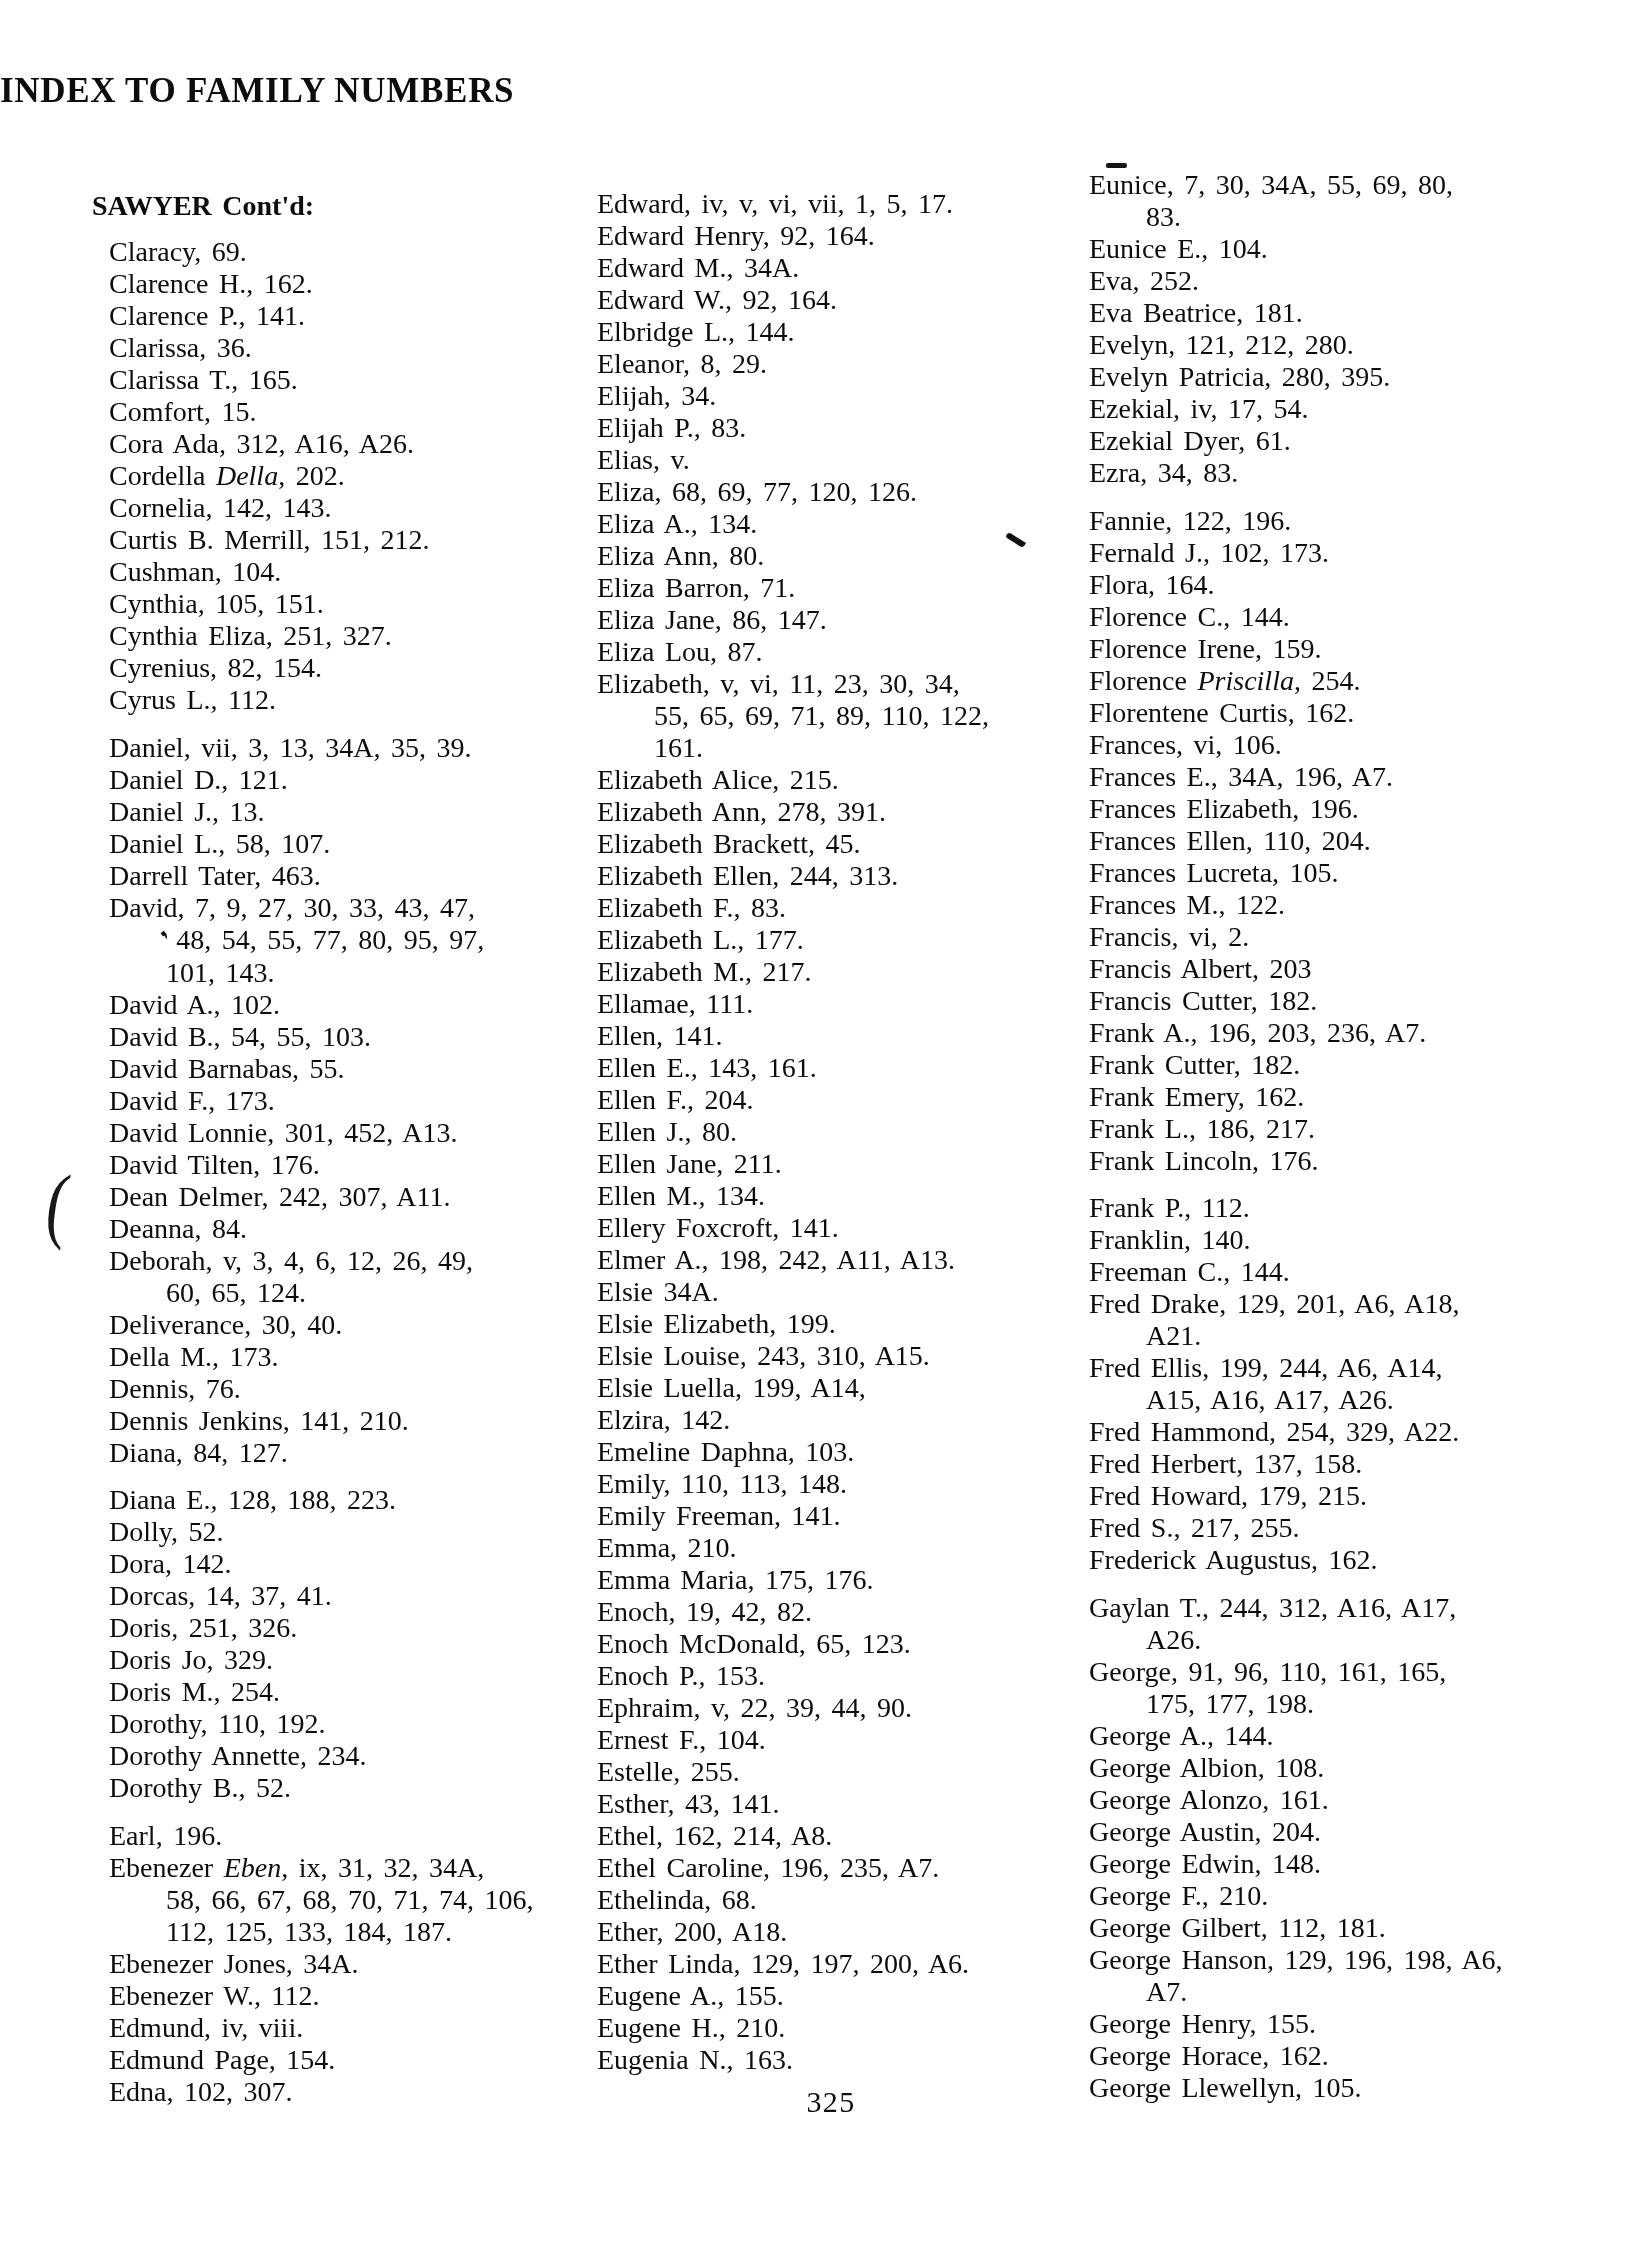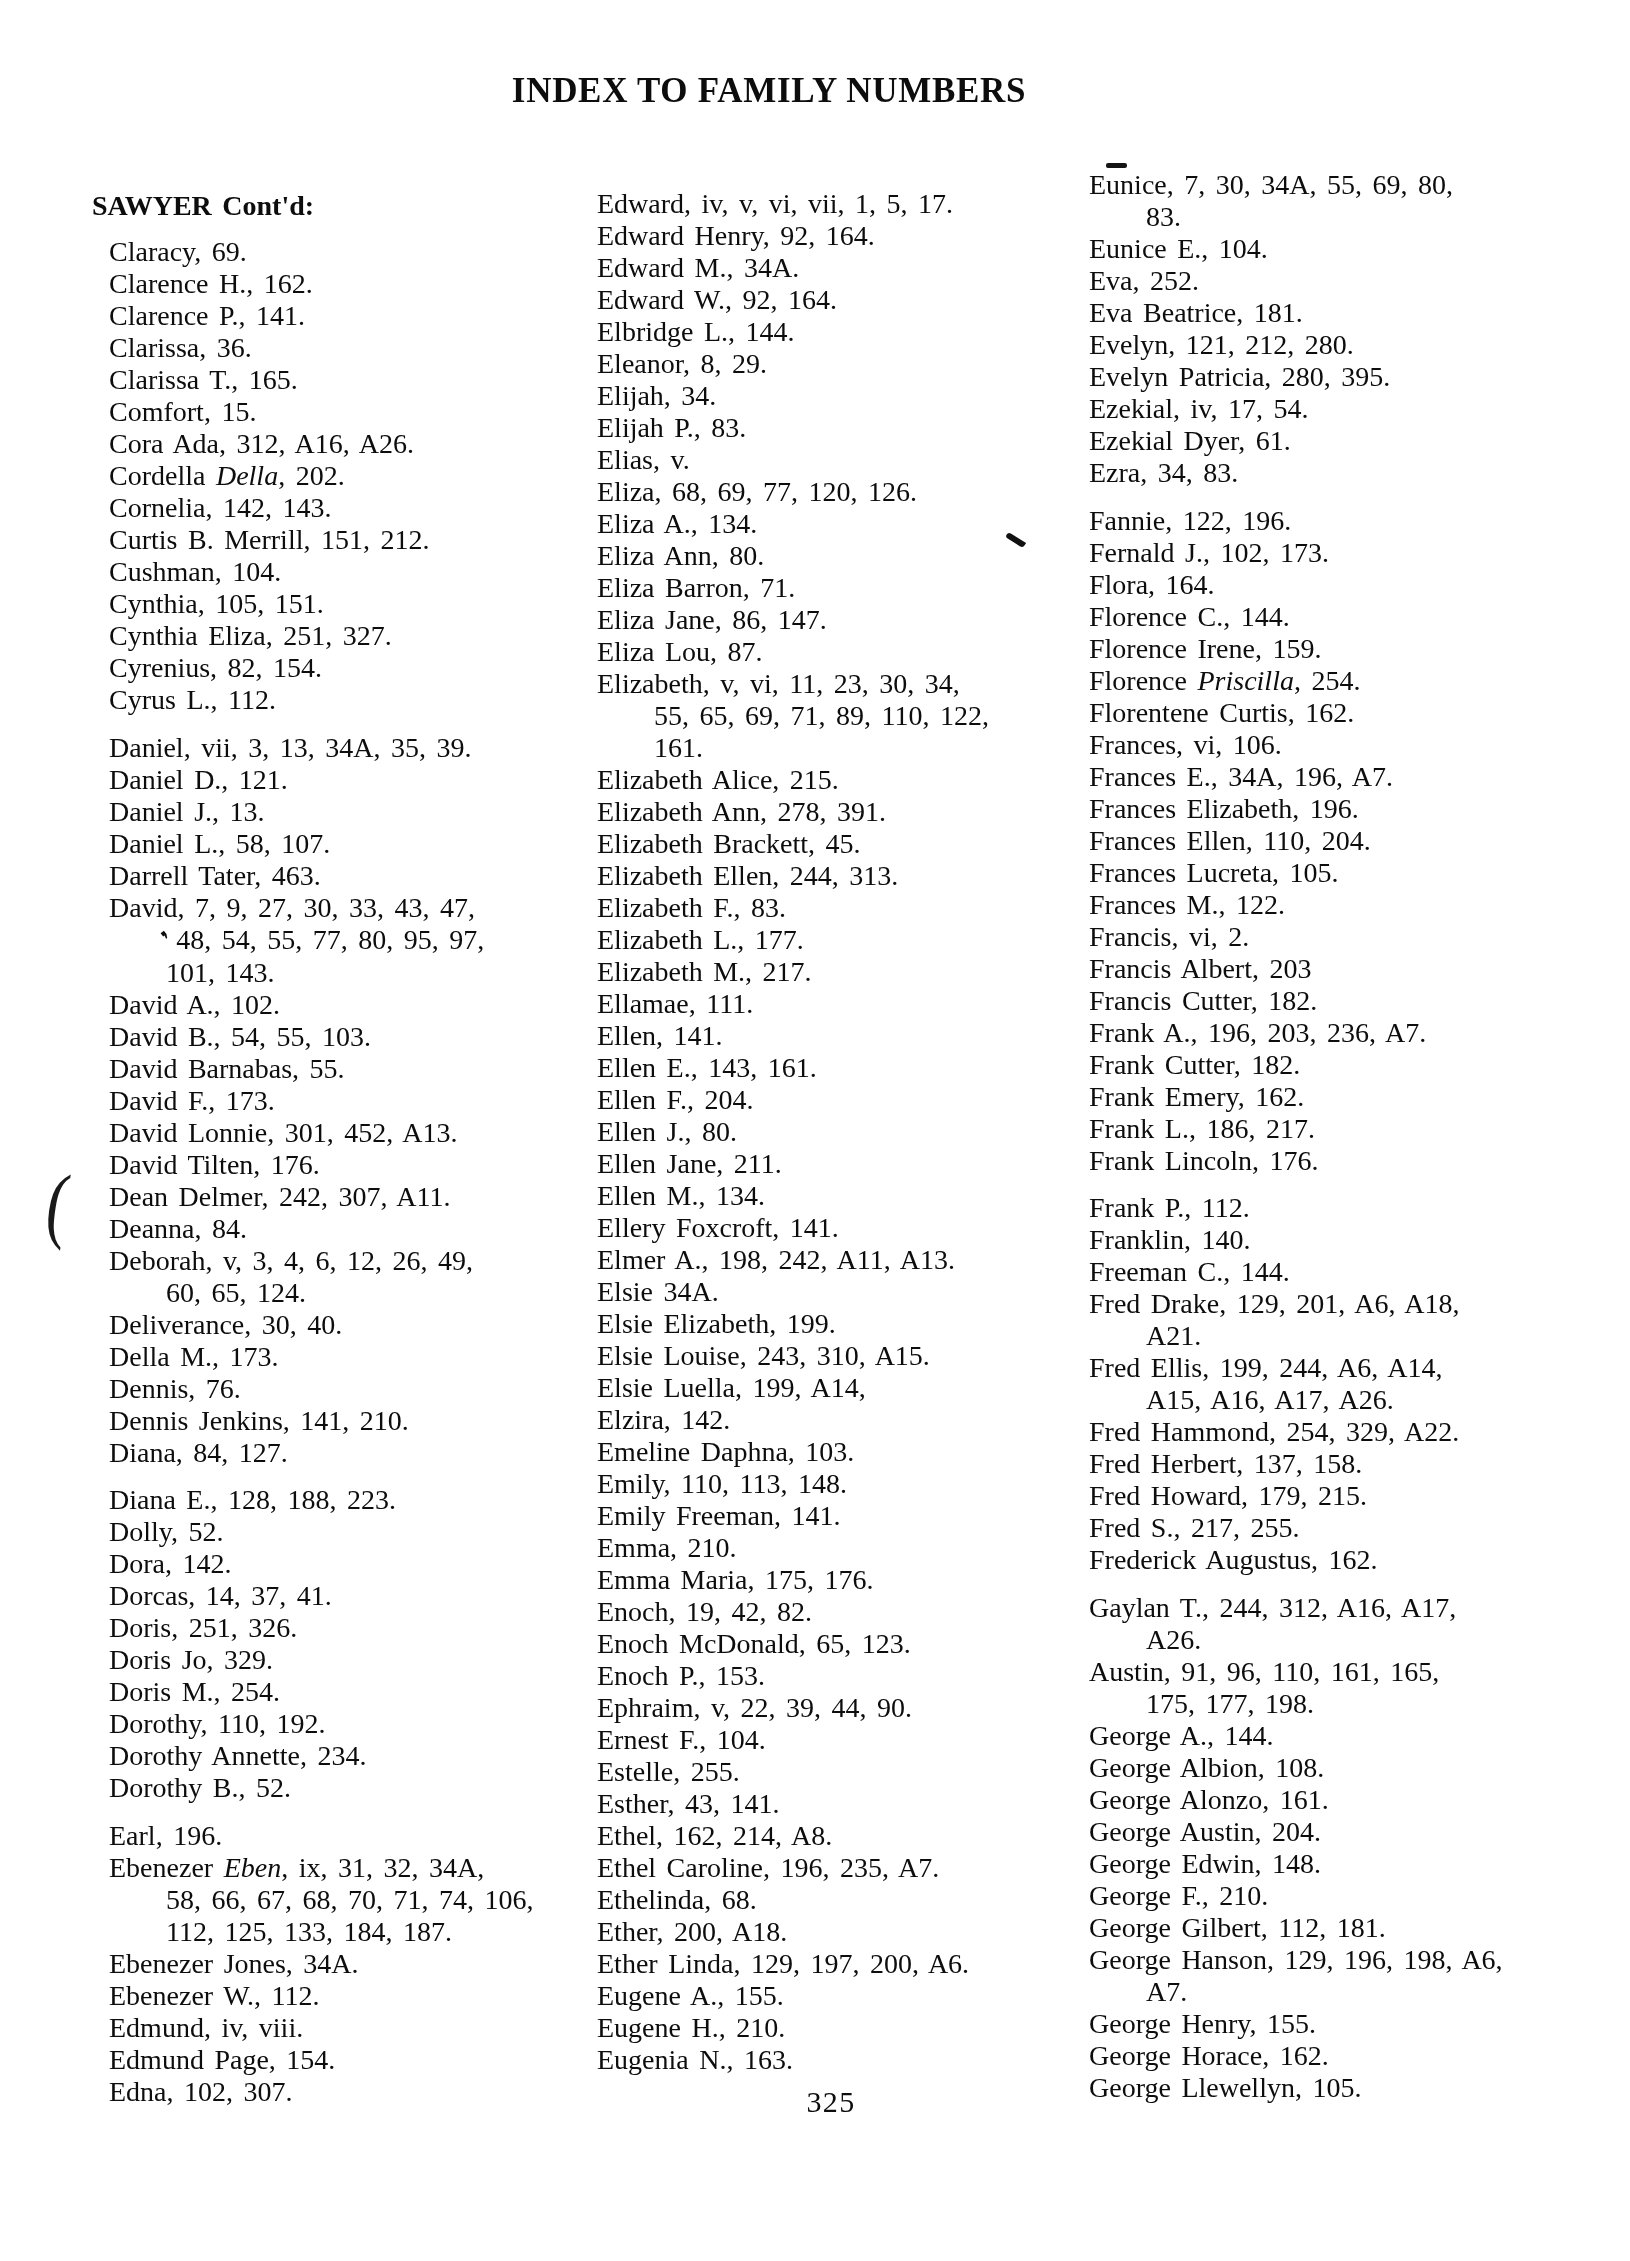--- a/index.html
+++ b/index.html
@@ -7,21 +7,20 @@
     width:1630px;height:2261px;
     background:#ffffff;
     position:relative;
     overflow:hidden;
     font-family:"Liberation Serif","DejaVu Serif",serif;
     color:#0d0d0d;
     -webkit-font-smoothing:antialiased;
   }
   .page-title{
     position:absolute;top:71px;left:0;width:1538px;
-    text-align:center;
     font-size:35px;font-weight:bold;
     letter-spacing:0.7px;
     white-space:nowrap;
   }
   .col{
     position:absolute;
     width:468px;
     font-size:28px;
     line-height:32px;
     word-spacing:3.5px;
@@ -245,21 +244,21 @@
       <div class="line ind"><span>A21.</span></div>
       <div class="line"><span>Fred Ellis, 199, 244, A6, A14,</span></div>
       <div class="line ind"><span>A15, A16, A17, A26.</span></div>
       <div class="line"><span>Fred Hammond, 254, 329, A22.</span></div>
       <div class="line"><span>Fred Herbert, 137, 158.</span></div>
       <div class="line"><span>Fred Howard, 179, 215.</span></div>
       <div class="line"><span>Fred S., 217, 255.</span></div>
       <div class="line"><span>Frederick Augustus, 162.</span></div>
       <div class="line gap"><span>Gaylan T., 244, 312, A16, A17,</span></div>
       <div class="line ind"><span>A26.</span></div>
-      <div class="line"><span>Austin, 91, 96, 110, 161, 165,</span></div>
+      <div class="line"><span>George, 91, 96, 110, 161, 165,</span></div>
       <div class="line ind"><span>175, 177, 198.</span></div>
       <div class="line"><span>George A., 144.</span></div>
       <div class="line"><span>George Albion, 108.</span></div>
       <div class="line"><span>George Alonzo, 161.</span></div>
       <div class="line"><span>George Austin, 204.</span></div>
       <div class="line"><span>George Edwin, 148.</span></div>
       <div class="line"><span>George F., 210.</span></div>
       <div class="line"><span>George Gilbert, 112, 181.</span></div>
       <div class="line"><span>George Hanson, 129, 196, 198, A6,</span></div>
       <div class="line ind"><span>A7.</span></div>

